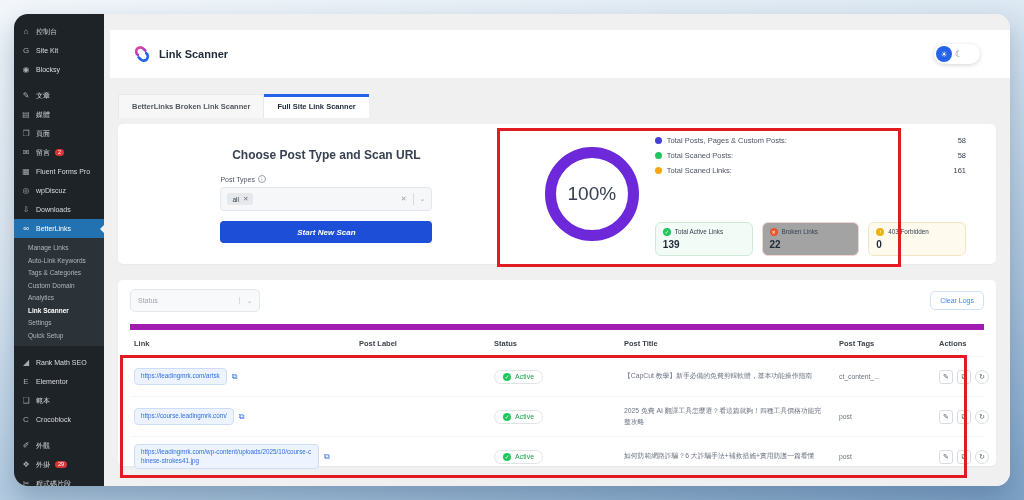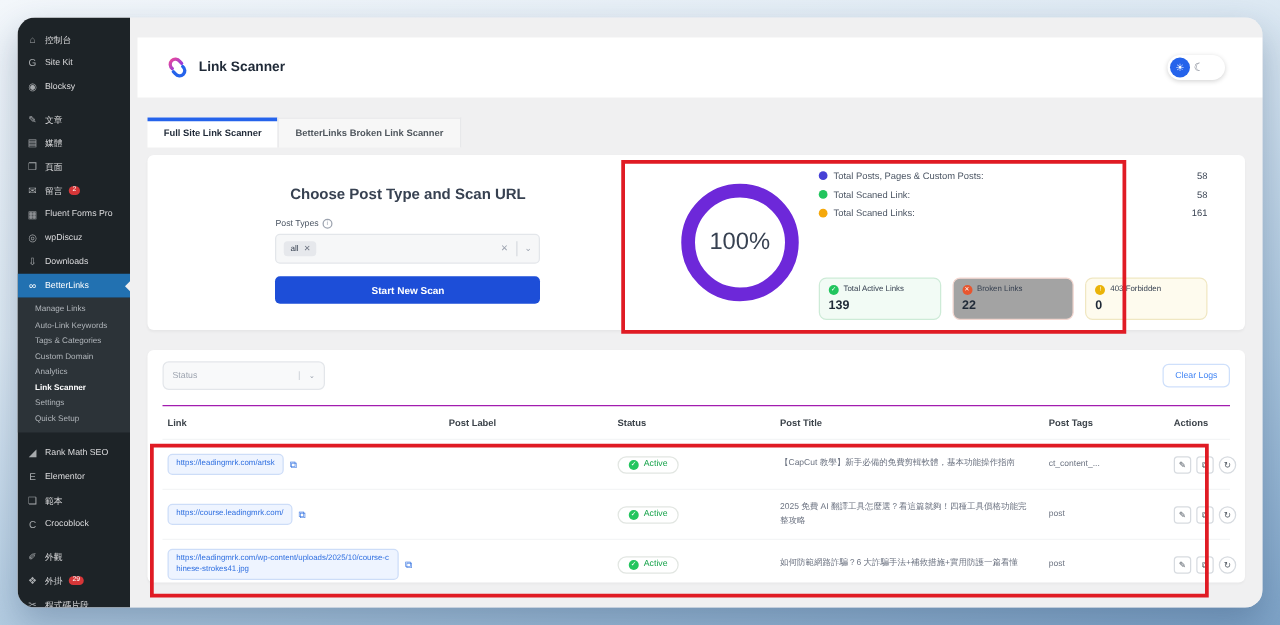--- a/index.html
+++ b/index.html
@@ -45,21 +45,21 @@
   .scan-form { width:46%; display:flex; flex-direction:column; align-items:center; padding-top:14px; }
   .scan-inner { width:212px; }
   .scan-title { font-size:12px; font-weight:bold; color:#374151; text-align:center; margin-bottom:13px; }
   .pt-label { font-size:7px; color:#4b5563; margin-bottom:4px; display:flex; align-items:center; gap:3px; }
   .info-icon { width:8px; height:8px; border:1px solid #9ca3af; border-radius:50%; color:#9ca3af; font-size:5.5px; display:inline-flex; align-items:center; justify-content:center; cursor:pointer; }
   .pt-select { height:24px; background:#f6f7f8; border:1px solid #e3e6ea; border-radius:4px; display:flex; align-items:center; padding:0 6px; cursor:pointer; }
   .pt-tag { background:#e6e8ec; border-radius:3px; font-size:6.5px; color:#374151; padding:2px 5px; display:flex; gap:4px; align-items:center; }
   .pt-tag .x { color:#6b7280; cursor:pointer; }
   .pt-right { margin-left:auto; display:flex; align-items:center; gap:6px; color:#9ca3af; font-size:7px; }
   .pt-divider { width:1px; height:12px; background:#d7dbe0; }
-  .scan-btn { margin-top:10px; width:100%; height:22px; background:#1d4ed8; color:#fff; border:none; border-radius:4px; font-size:8px; font-weight:bold; cursor:pointer; font-family:inherit; }
+  .scan-btn { margin-top:10px; width:100%; height:22px; background:#1d4ed8; color:#fff; border:none; border-radius:4px; font-size:8px; font-weight:bold; cursor:pointer; font-family:inherit;font-style:italic; }
   
   .stats { flex:1; display:flex; align-items:center; gap:16px; padding:4px 12px 4px 22px; }
   .ring { width:94px; height:94px; border:11px solid #6d28d9; border-radius:50%; display:flex; align-items:center; justify-content:center; font-size:19px; color:#374151; flex:0 0 94px; }
   .stats-right { flex:1; padding-right:6px; }
   .legend-row { display:flex; align-items:center; gap:5px; font-size:7.5px; color:#4b5563; height:15px; }
   .legend-dot { width:7px; height:7px; border-radius:50%; flex:0 0 7px; }
   .legend-val { margin-left:auto; color:#374151; }
   .cards { display:flex; gap:9px; margin-top:9px; }
   .card { flex:1; border-radius:6px; border:1px solid; padding:5px 7px;margin-top:35px; }
   .card-top { display:flex; align-items:center; gap:4px; font-size:6.3px; color:#374151; }
@@ -67,21 +67,21 @@
   .card-val { font-size:10px; font-weight:bold; color:#1f2937; margin-top:3px; }
   
   .panel2 { flex:1; padding:9px 12px; display:flex; flex-direction:column; min-height:0; }
   .toolbar { display:flex; align-items:center; gap:8px; }
   .search { width:155px; height:23px; border:1px solid #e3e6ea; border-radius:5px; font-size:7px; padding:0 7px; color:#374151; font-family:inherit; background:#fff; }
   .search::placeholder { color:#9ca3af; }
   .status-sel { width:130px; height:23px; background:#f8f9fa; border:1px solid #e3e6ea; border-radius:5px; display:flex; align-items:center; padding:0 7px; font-size:7px; color:#9ca3af; cursor:pointer; }
   .status-sel .chev { margin-left:auto; border-left:1px solid #d7dbe0; padding-left:7px; font-size:6px; color:#9ca3af; }
   .clear-logs { margin-left:auto; background:#fff; border:1px solid #cfe0fb; color:#4285f4; font-size:7px; border-radius:5px; padding:5px 9px; cursor:pointer; font-family:inherit; }
   .thead, .trow { display:grid; grid-template-columns:225px 135px 130px 215px 100px 1fr; align-items:center; }
-  .thead { margin-top:12px; border-top:1px solid #a21caf; padding:9px 4px 8px 4px; font-size:7.5px; font-weight:bold; color:#3c434a; }
+  .thead { margin-top:12px; border-top:6px solid #a21caf; padding:9px 4px 8px 4px; font-size:7.5px; font-weight:bold; color:#3c434a; }
   .tbody { flex:1; }
   .trow { padding:5px 4px; min-height:40px; border-top:1px solid #f4f5f6; font-size:6.8px; color:#6b7280; }
   .link-cell { display:flex; align-items:center; gap:5px; }
   .link-chip { background:#eef4ff; border:1px solid #cdddf8; border-radius:4px; color:#2f6fe0; font-size:6.3px; line-height:1.35; padding:3px 6px; max-width:185px; word-break:break-all; cursor:pointer; }
   .ext-ico { color:#2f6fe0; font-size:8px; cursor:pointer; }
   .badge { display:inline-flex; align-items:center; gap:4px; border:1px solid #e2e6e2; background:#fff; border-radius:9px; padding:2px 8px; font-size:7px; color:#16a34a; }
   .badge-dot { width:8px; height:8px; border-radius:50%; background:#22c55e; color:#fff; font-size:5.5px; display:inline-flex; align-items:center; justify-content:center; }
   .title-cell { padding-right:14px; line-height:1.5; }
   .actions-cell { display:flex; gap:4px; }
   .act-btn { width:14px; height:14px; border:1px solid #d7dbe0; border-radius:3px; background:#fff; color:#555d66; font-size:7px; display:inline-flex; align-items:center; justify-content:center; cursor:pointer; }
@@ -204,22 +204,22 @@
         </svg>
         <span class="brand-title">Link Scanner</span>
       </div>
       <div class="toggle">
         <span class="sun">☀</span>
         <span class="moon">☾</span>
       </div>
     </div>
 
     <div class="tabs" id="tabs">
+        <div class="tab">BetterLinks Broken Link Scanner</div>
         <div class="tab active">Full Site Link Scanner</div>
-        <div class="tab">BetterLinks Broken Link Scanner</div>
       </div>
 
     <div class="content">
 
       <div class="panel panel1">
         <div class="scan-form">
           <div class="scan-inner">
             <div class="scan-title">Choose Post Type and Scan URL</div>
             <div class="pt-label">
               <span>Post Types</span>
@@ -245,21 +245,21 @@
           </div>
           <div class="stats-right">
             <div id="legend">
                 <div class="legend-row">
                   <span class="legend-dot" style="background: rgb(70, 64, 214);"></span>
                   <span>Total Posts, Pages &amp; Custom Posts:</span>
                   <span class="legend-val">58</span>
                 </div>
                 <div class="legend-row">
                   <span class="legend-dot" style="background: rgb(34, 197, 94);"></span>
-                  <span>Total Scaned Link:</span>
+                  <span>Total Scaned Posts:</span>
                   <span class="legend-val">58</span>
                 </div>
                 <div class="legend-row">
                   <span class="legend-dot" style="background: rgb(245, 168, 11);"></span>
                   <span>Total Scaned Links:</span>
                   <span class="legend-val">161</span>
                 </div>
               </div>
             <div class="cards" id="cards">
                 <div class="card" style="background: rgb(242, 251, 245); border-color: rgb(205, 235, 215);">

